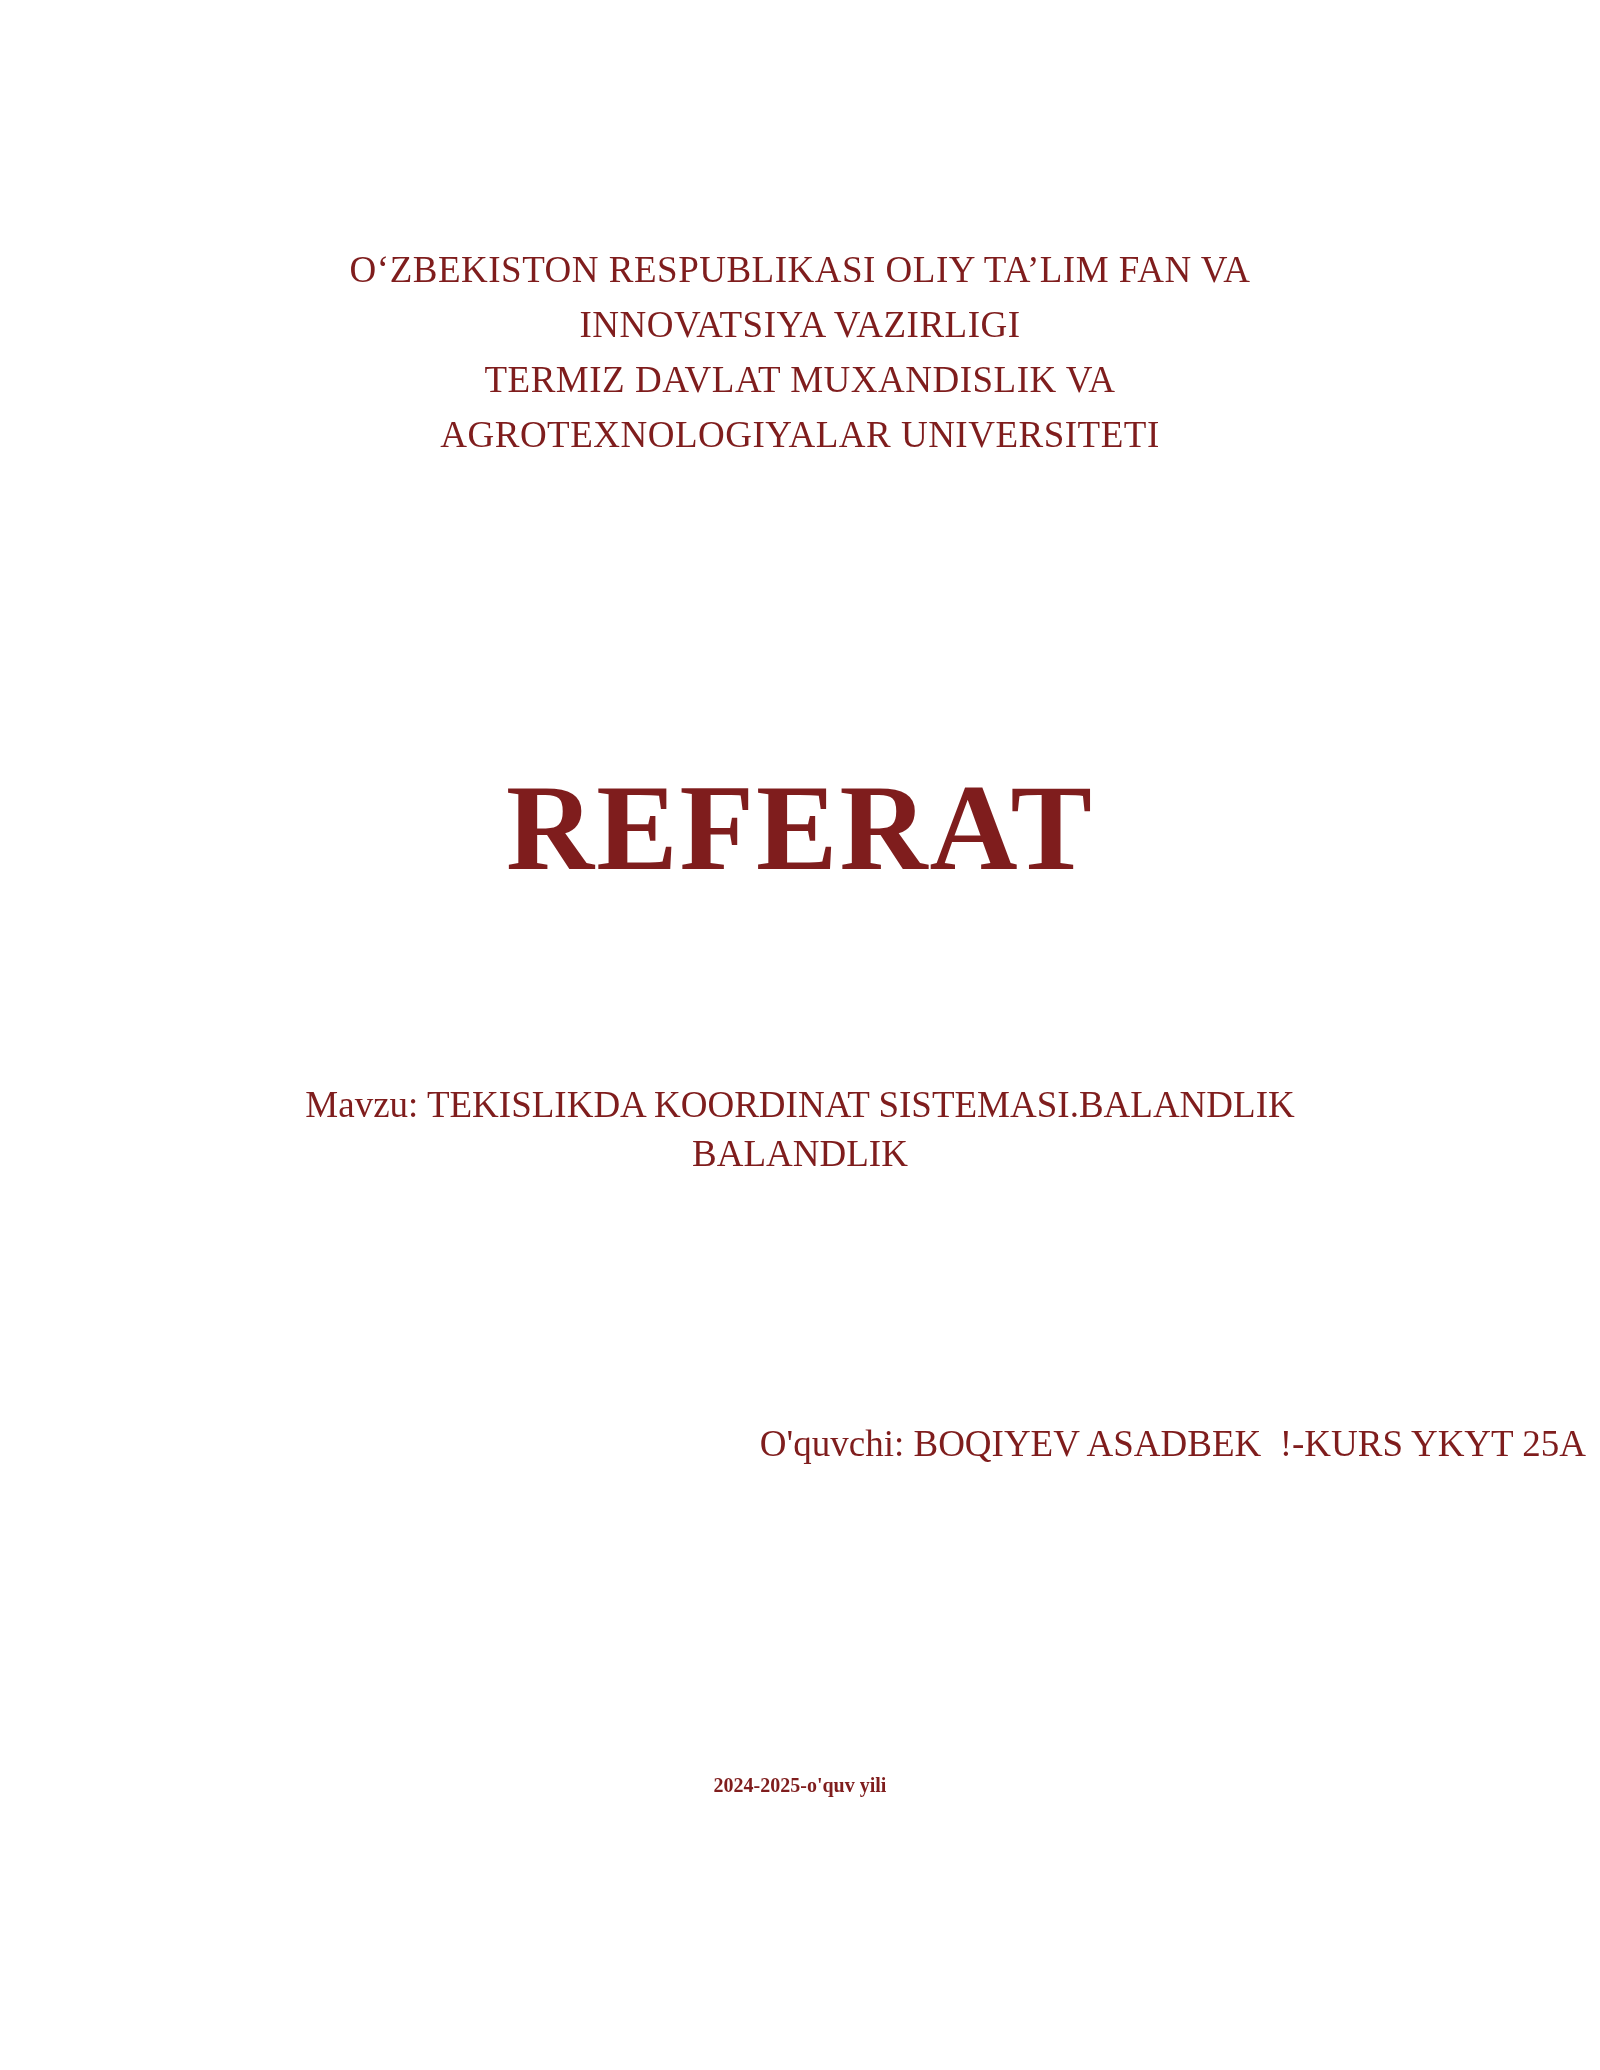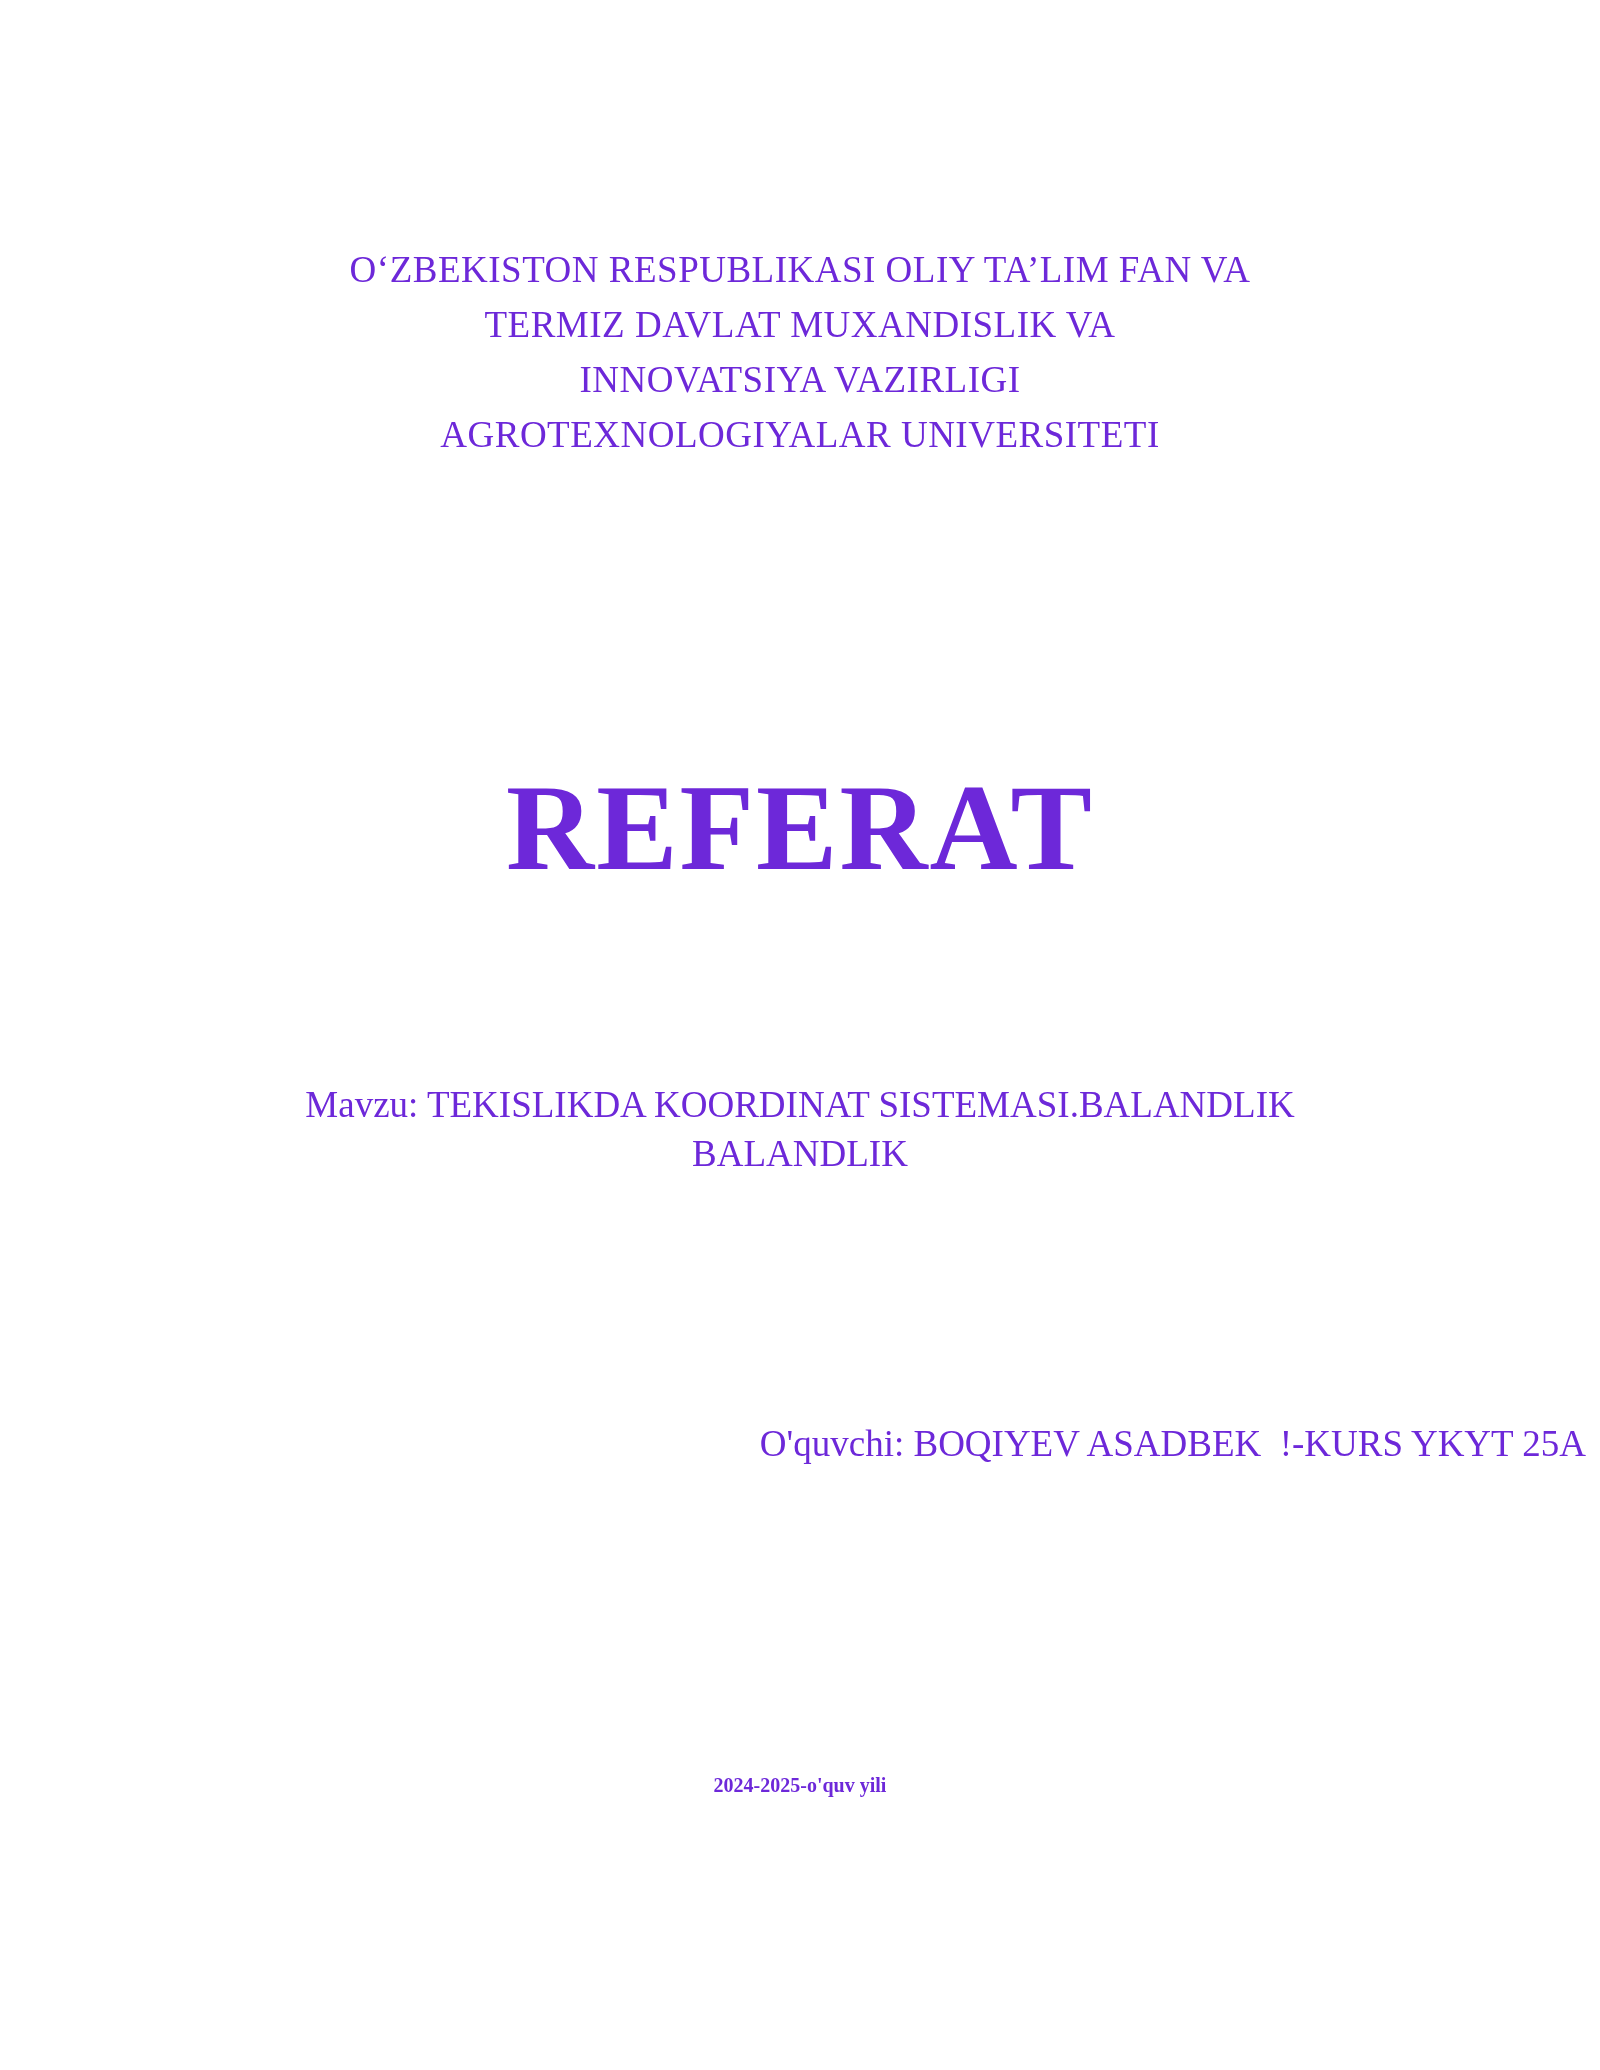--- a/index.html
+++ b/index.html
@@ -7,21 +7,21 @@
     padding: 0;
     background: #ffffff;
   }
   .page {
     position: relative;
     width: 1572px;
     height: 2070px;
     margin: 0 auto;
     background: #ffffff;
     font-family: "Liberation Serif", serif;
-    color: #6d28d9;
+    color: #7f1d1d;
     overflow: hidden;
   }
   .header-block {
     position: absolute;
     top: 242px;
     left: 0;
     width: 100%;
     text-align: center;
     font-size: 37px;
     line-height: 55px;
@@ -65,22 +65,22 @@
     font-weight: bold;
   }
 </style>
 </head>
 <body>
 
 <div class="page">
 
   <div class="header-block">
     <div>O‘ZBEKISTON RESPUBLIKASI OLIY TA’LIM FAN VA</div>
+    <div>INNOVATSIYA VAZIRLIGI</div>
     <div>TERMIZ DAVLAT MUXANDISLIK VA</div>
-    <div>INNOVATSIYA VAZIRLIGI</div>
     <div>AGROTEXNOLOGIYALAR UNIVERSITETI</div>
   </div>
 
   <div class="doc-title">REFERAT</div>
 
   <div class="topic-block">
     <div>Mavzu: TEKISLIKDA KOORDINAT SISTEMASI.BALANDLIK</div>
     <div>BALANDLIK</div>
   </div>
 

